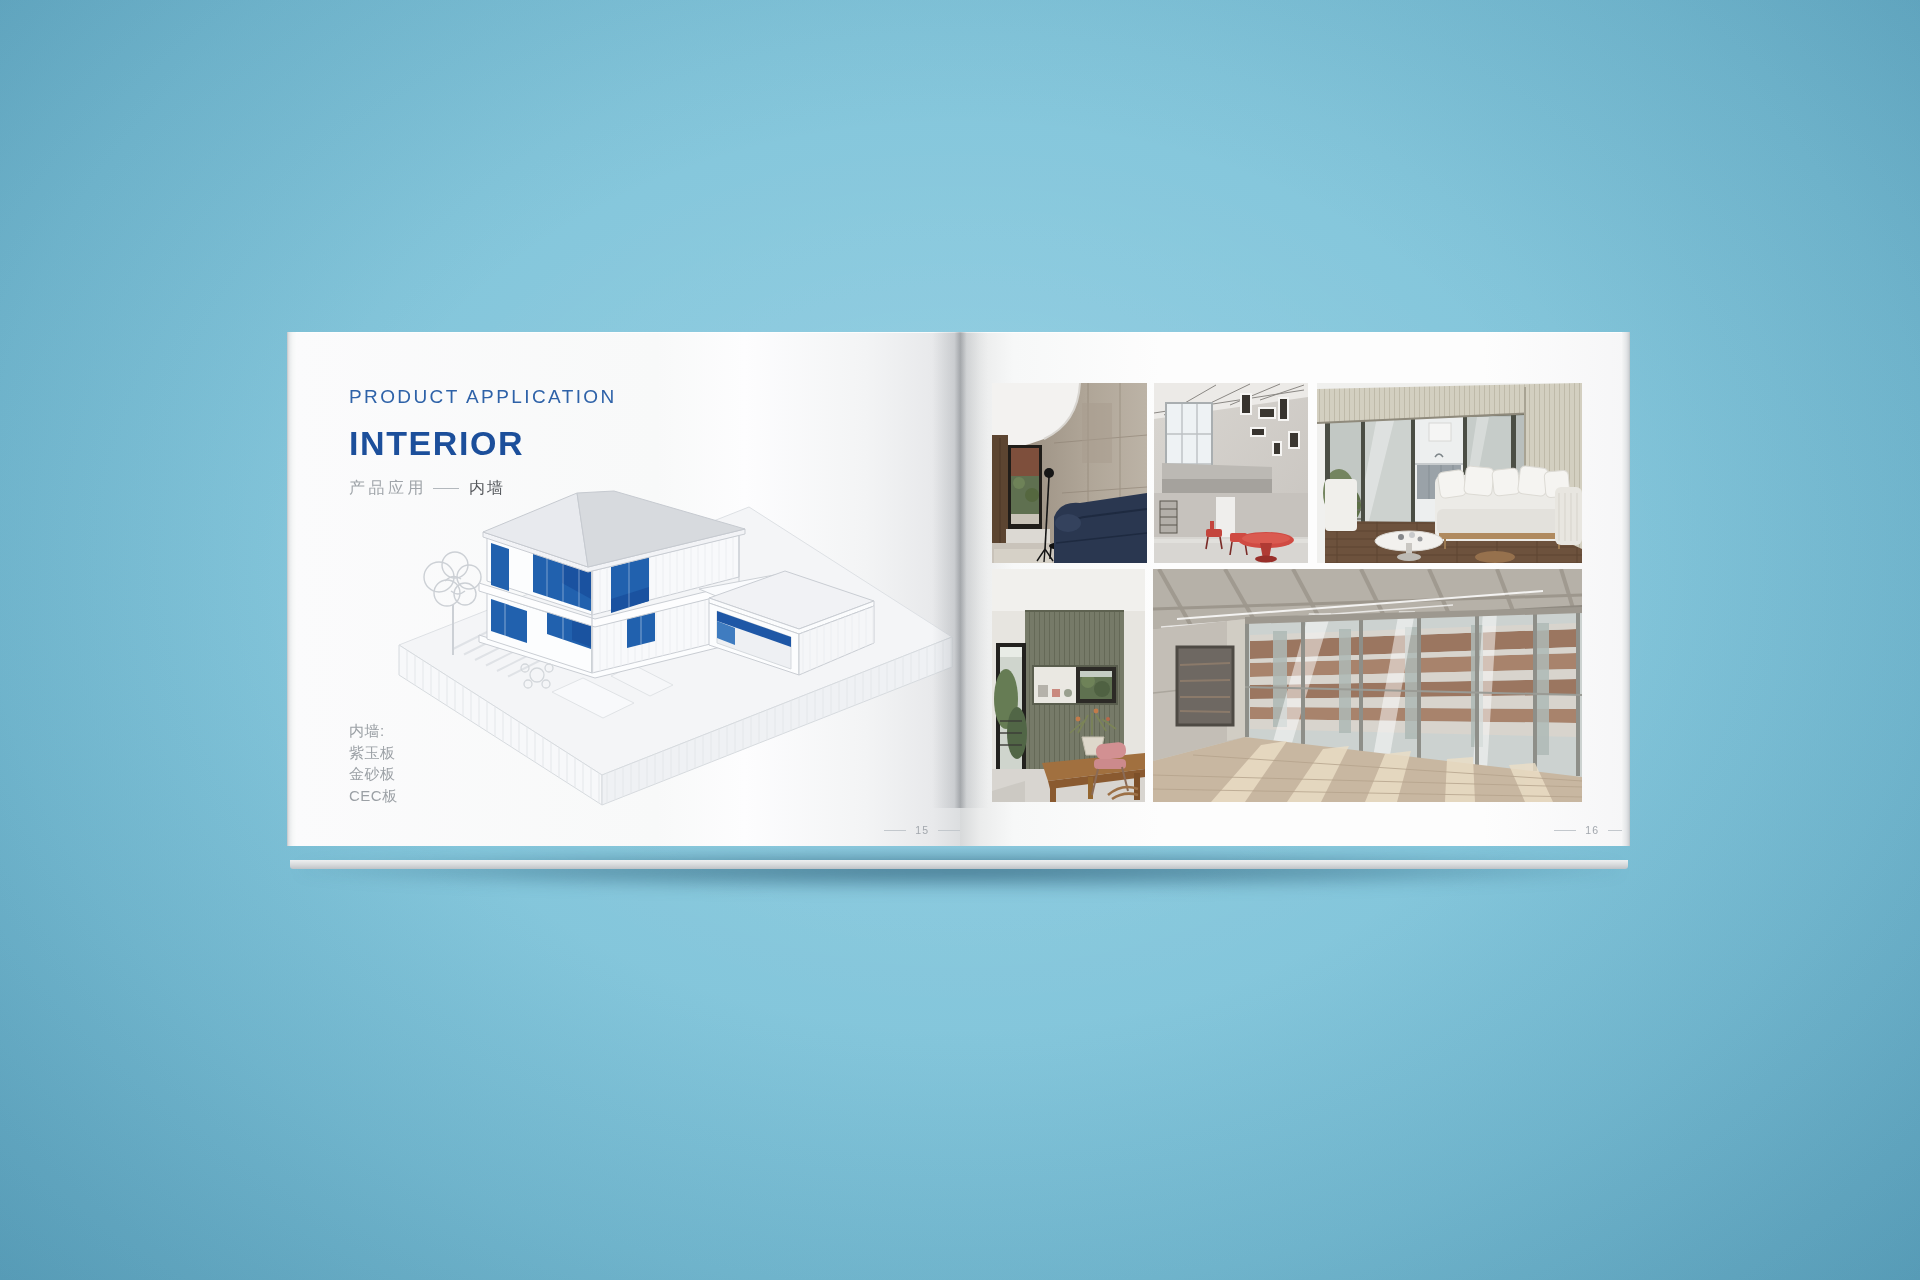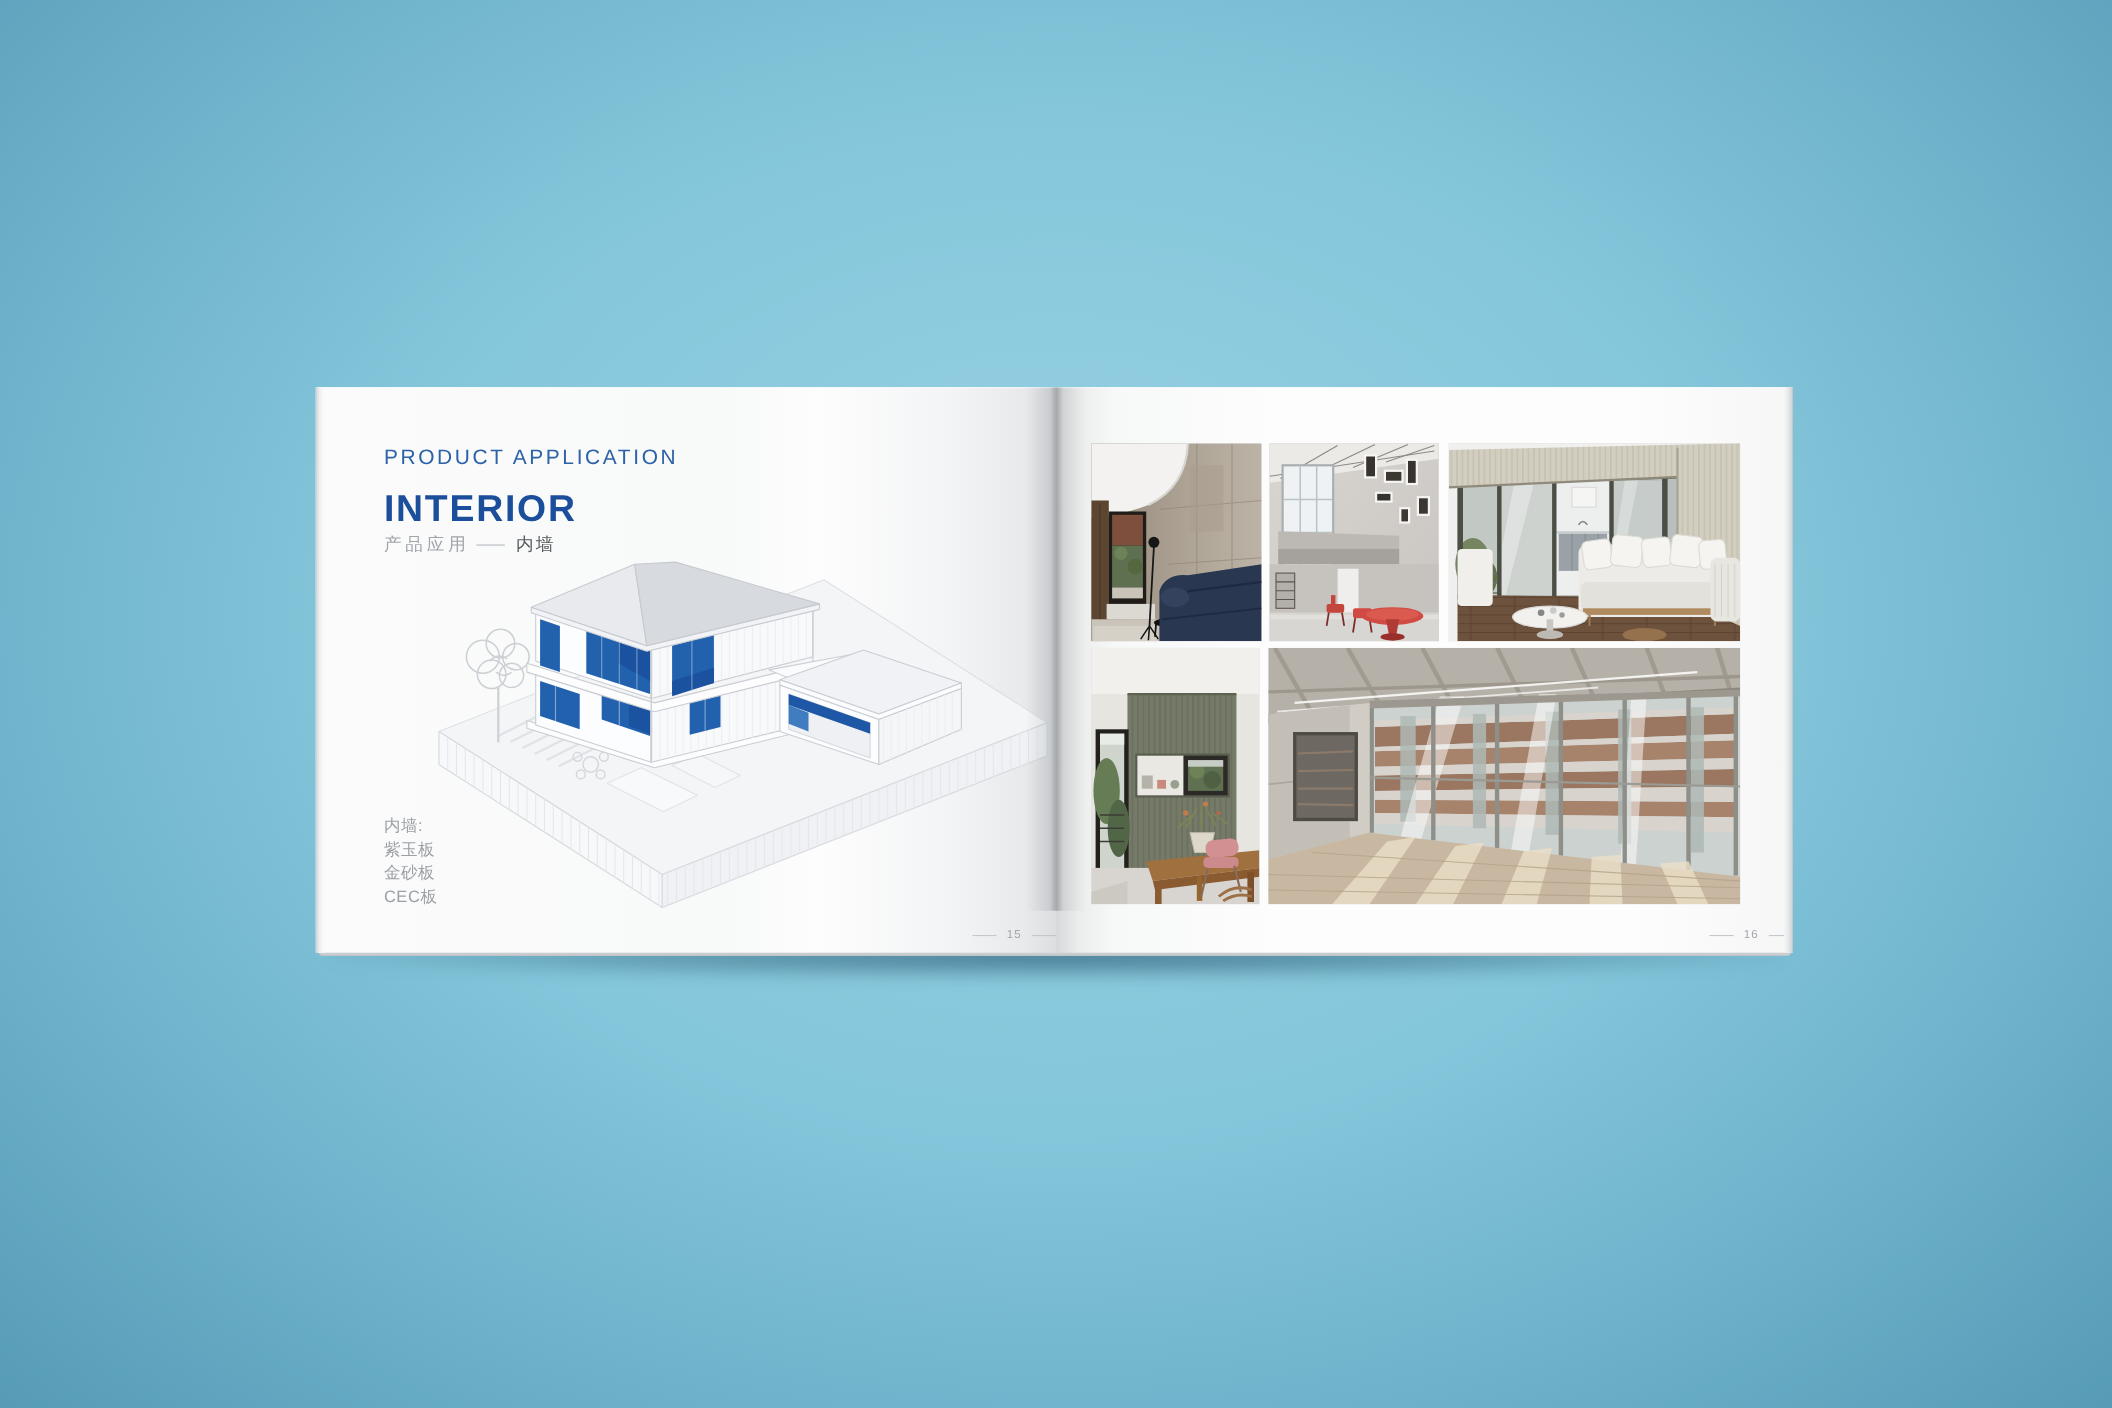--- a/index.html
+++ b/index.html
@@ -5,21 +5,21 @@
   html,body{margin:0;padding:0;}
   body{
     width:1920px;height:1280px;overflow:hidden;position:relative;
     font-family:"Liberation Sans","DejaVu Sans",sans-serif;
     background:#83c5db;
     background:radial-gradient(ellipse at 50% 42%, #90cde1 0%, #84c6db 48%, #79bfd6 72%, #68b0ca 100%);
   }
   .vignette{position:absolute;inset:0;pointer-events:none;
     background:radial-gradient(ellipse at 50% 45%, rgba(255,255,255,.07) 0%, rgba(0,0,0,0) 45%, rgba(8,60,92,.18) 100%);}
   
-  .book{position:absolute;left:287px;top:352px;width:1343px;height:476px;}
+  .book{position:absolute;left:287px;top:332px;width:1343px;height:476px;}
   .book-shadow{position:absolute;left:300px;top:856px;width:1320px;height:34px;
     background:radial-gradient(ellipse at 50% 40%, rgba(16,62,88,.55) 0%, rgba(16,62,88,.28) 45%, rgba(16,62,88,0) 75%);
     filter:blur(7px);}
   .underpages{position:absolute;left:290px;top:860px;width:1338px;height:9px;
     background:linear-gradient(to bottom,#eef0f1 0%,#d6d9db 55%,#bfc3c7 100%);
     border-radius:0 0 3px 3px;}
   .page{position:absolute;top:0;height:514px;}
   .page-left{left:0;width:673px;
     background:linear-gradient(to right,#fbfbfc 0%,#f8f9f9 55%,#fdfdfe 68%,#f3f4f5 86%,#e8e9eb 96%,#dcdee0 100%);
     box-shadow:inset 0 1px 0 rgba(255,255,255,.8);}
@@ -31,21 +31,21 @@
     box-shadow:inset 0 1px 0 rgba(255,255,255,.8);}
   .page-right::after{content:"";position:absolute;right:0;top:0;bottom:0;width:7px;
     background:linear-gradient(to left,#cfd2d5 0%,#e4e6e8 40%,#f4f5f5 100%);
     border-right:1px solid #c4c8cb;}
   .spine{position:absolute;left:645px;top:0;width:56px;height:100%;pointer-events:none;
     background:linear-gradient(to right,rgba(110,116,124,0) 0%,rgba(110,116,124,.18) 40%,rgba(62,68,76,.34) 50%,rgba(130,136,142,.14) 62%,rgba(255,255,255,0) 100%);}
   
   .heading{position:absolute;left:62px;top:54px;}
   .eyebrow{font-size:19px;letter-spacing:2.4px;color:#2e62a8;font-weight:500;}
   .title{font-size:34px;line-height:36px;letter-spacing:1.6px;color:#1c4f9b;font-weight:700;margin-top:17px;}
-  .subtitle{margin-top:4px;font-size:16px;letter-spacing:3.5px;color:#a0a5aa;display:flex;align-items:center;}
+  .subtitle{margin-top:17px;font-size:16px;letter-spacing:3.5px;color:#a0a5aa;display:flex;align-items:center;}
   .subtitle .divider{display:inline-block;width:26px;height:1px;background:#b3b8bd;margin:0 10px 0 6px;}
   .subtitle .hl{color:#55585c;font-weight:400;letter-spacing:2px;}
   .materials{position:absolute;left:62px;top:388px;font-size:15px;line-height:21.5px;color:#9ba0a5;letter-spacing:.5px;}
   .pagenum{position:absolute;left:0;right:0;top:492px;display:flex;align-items:center;justify-content:flex-end;gap:9px;}
   .pagenum .dash{width:22px;height:1px;background:#c3c8cd;}
   .pagenum .num{font-size:10.5px;color:#a2a7ad;letter-spacing:1px;}
   .house{position:absolute;left:100px;top:145px;width:575px;height:352px;}
   
   .ph{position:absolute;overflow:hidden;background:#ddd;}
   .ph svg{display:block;width:100%;height:100%;}

